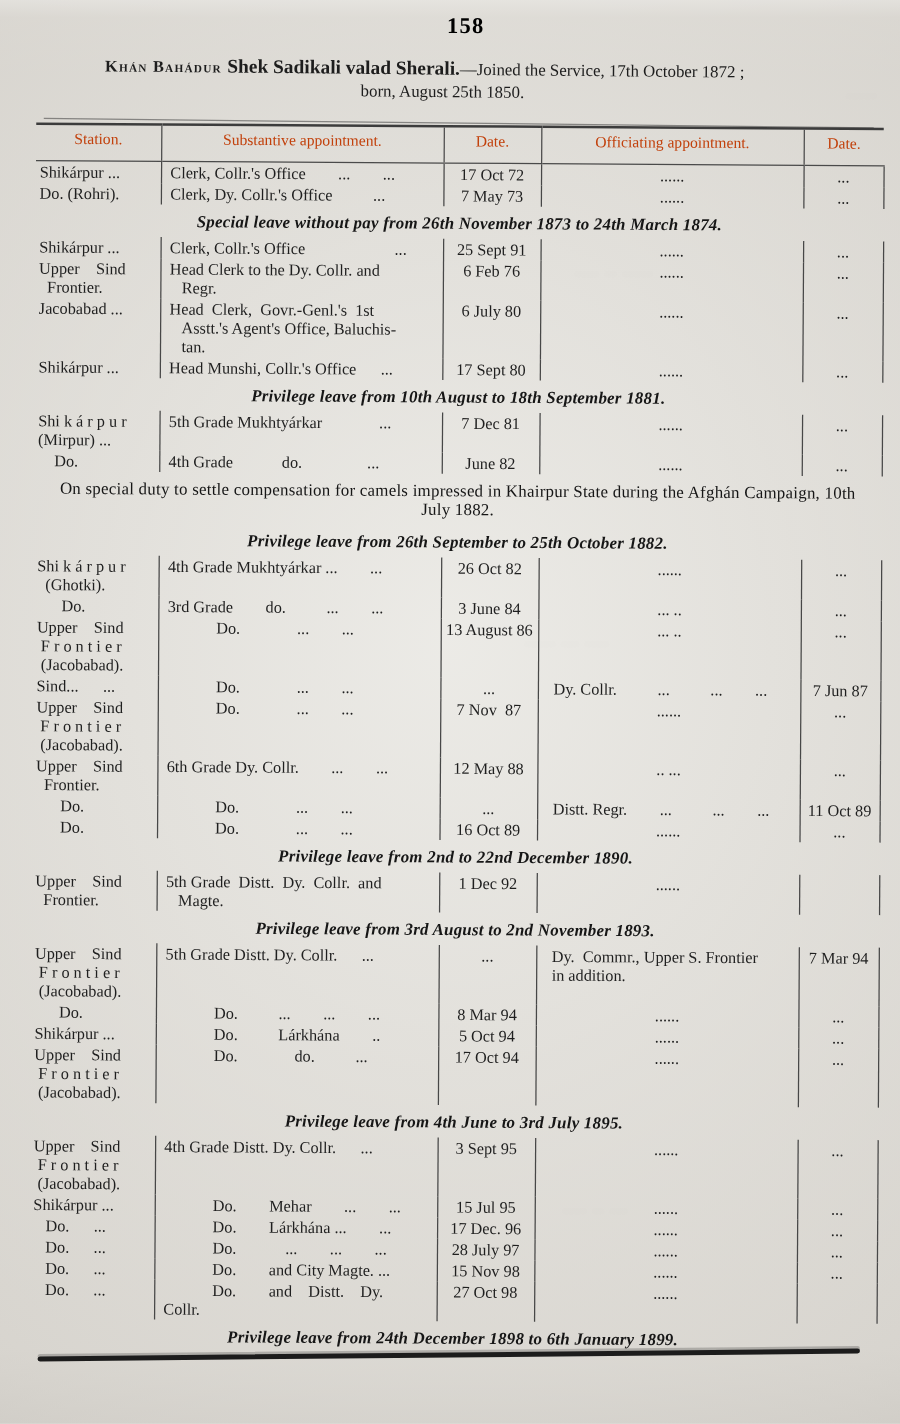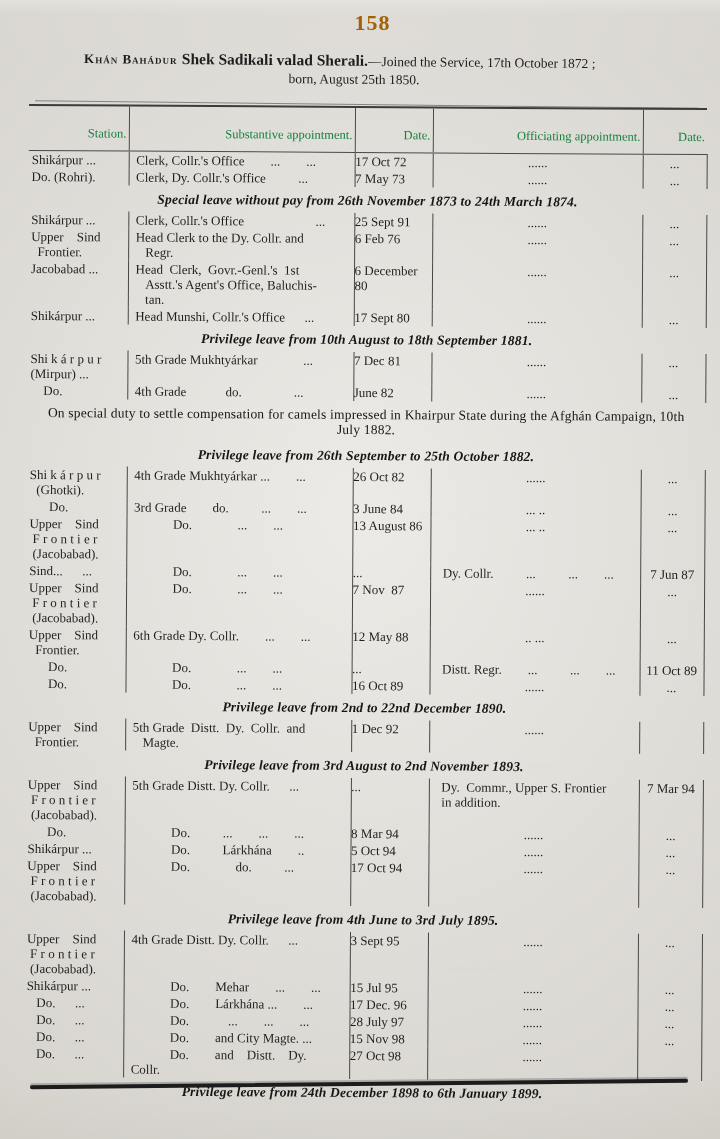--- a/index.html
+++ b/index.html
@@ -15,49 +15,49 @@
   
   .bleed { position:absolute; filter:blur(2px); opacity:0.16; color:#6b6b68; font-size:12px; letter-spacing:1px; pointer-events:none; }
   .b1 { top:70px; right:18px; }
   .b2 { top:212px; right:60px; width:200px; }
   .b3 { top:508px; right:40px; width:260px; }
   .b4 { top:760px; right:30px; width:180px; }
   .b5 { top:962px; right:50px; width:220px; }
 
   .page { position:absolute; inset:0; padding-top:10px; }
 
-  .page-number { text-align:center; font-weight:bold; font-size:22px; letter-spacing:1px; color:#a16207;margin-left:25px; }
+  .page-number { text-align:center; font-weight:bold; font-size:18px; letter-spacing:1px; color:#000000;margin-left:25px; }
 
   .heading { margin:16px 0 0 84px; font-size:13.5px; line-height:17px; width:600px; transform:rotate(0.55deg); }
   .heading .sc { font-variant:small-caps; letter-spacing:1px; font-weight:bold; font-size:13px; }
   .heading .name { font-weight:bold; font-size:15.5px; }
   .heading-line2 { text-align:center; margin:1px 0 0 -60px; font-size:13.5px; }
 
   .table-wrap { margin-top:16px; transform:rotate(0.35deg); }
   table { width:678px; margin-left:26px; border-collapse:collapse; table-layout:fixed; font-size:13px; }
   col.w-station { width:100px; }
   col.w-appt    { width:226px; }
   col.w-date    { width:78px; }
   col.w-off     { width:210px; }
   col.w-offdate { width:64px; }
 
   thead th {
-    font-weight:normal; font-size:12.5px; text-align:right; color:#15803d;
+    font-weight:normal; font-size:12.5px; text-align:center; color:#c2410c;
     border-top:2px solid #3c3c3c; border-bottom:1px solid #4a4a4a;
-    padding:20px 2px 9px 2px;
+    padding:4px 2px 9px 2px;
   }
   thead th + th { border-left:1px solid #4a4a4a; }
   .rule-echo { height:2px; border-top:1px solid rgba(60,60,60,0.55); width:664px; margin-left:32px; transform:rotate(0.3deg); }
 
   tbody td { vertical-align:top; white-space:pre-wrap; line-height:15px; padding:1px 0; color:#1f1f1f; }
   tr.data-row td + td { border-left:1px solid #474747; }
   tr.data-row td:last-child { border-right:1px solid #474747; }
   td.c-station { padding-left:3px; }
   td.c-appt { padding-left:7px; }
-  td.c-date { }
+  td.c-date { text-align:center; }
   td.c-off { padding-left:12px; }
   td.c-off.dots, td.c-offdate { text-align:center; padding-left:0; }
 
   tr.note-row td { border:none !important; padding:6px 10px 5px 10px; }
   .note { text-align:center; font-style:italic; font-weight:bold; font-size:13.5px; color:#161616; letter-spacing:0.2px; }
   .note.roman { font-style:normal; font-weight:normal; font-size:13.5px; }
 
   .bottom-rule {
     position:absolute; left:30px; top:1082px; width:658px; height:4px;
     background:#1c1c1c; border-radius:2px; transform:rotate(-0.55deg);
@@ -132,21 +132,21 @@
     <td class="c-date">6 Feb 76</td>
     <td class="c-off dots">......</td>
     <td class="c-offdate dots">...</td>
   </tr>
 
   <tr class="data-row">
     <td class="c-station">Jacobabad ...</td>
     <td class="c-appt">Head  Clerk,  Govr.-Genl.'s  1st
    Asstt.'s Agent's Office, Baluchis-
    tan.</td>
-    <td class="c-date">6 December 80</td>
+    <td class="c-date">6 July 80</td>
     <td class="c-off dots">......</td>
     <td class="c-offdate dots">...</td>
   </tr>
 
   <tr class="data-row">
     <td class="c-station">Shikárpur ...</td>
     <td class="c-appt">Head Munshi, Collr.'s Office      ...</td>
     <td class="c-date">17 Sept 80</td>
     <td class="c-off dots">......</td>
     <td class="c-offdate dots">...</td>

